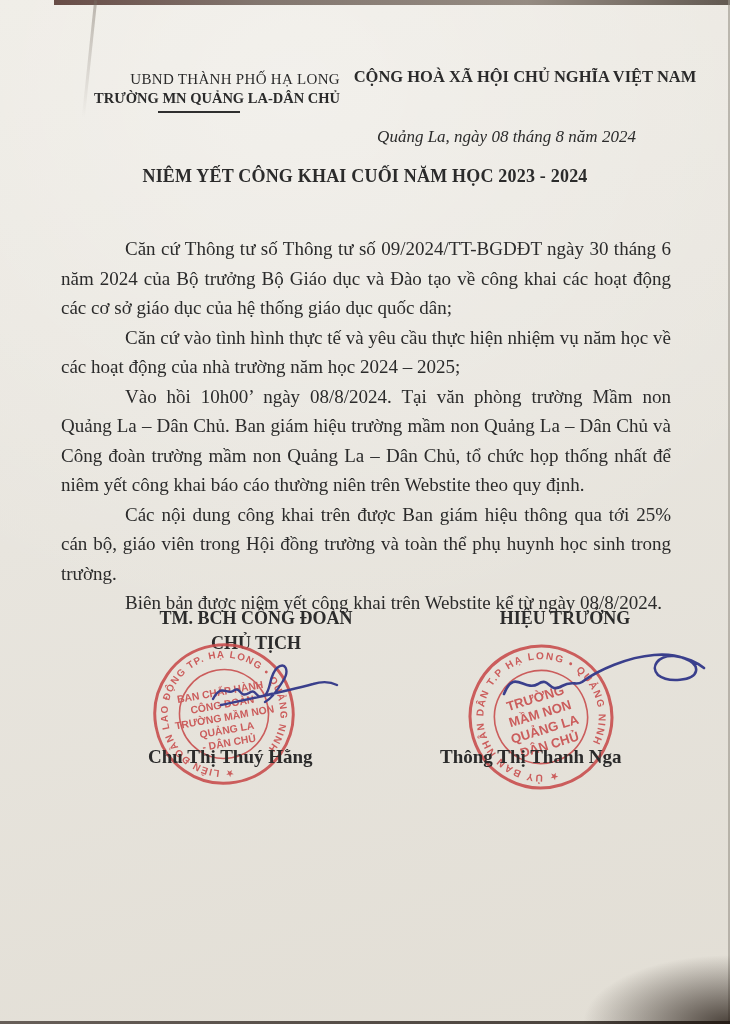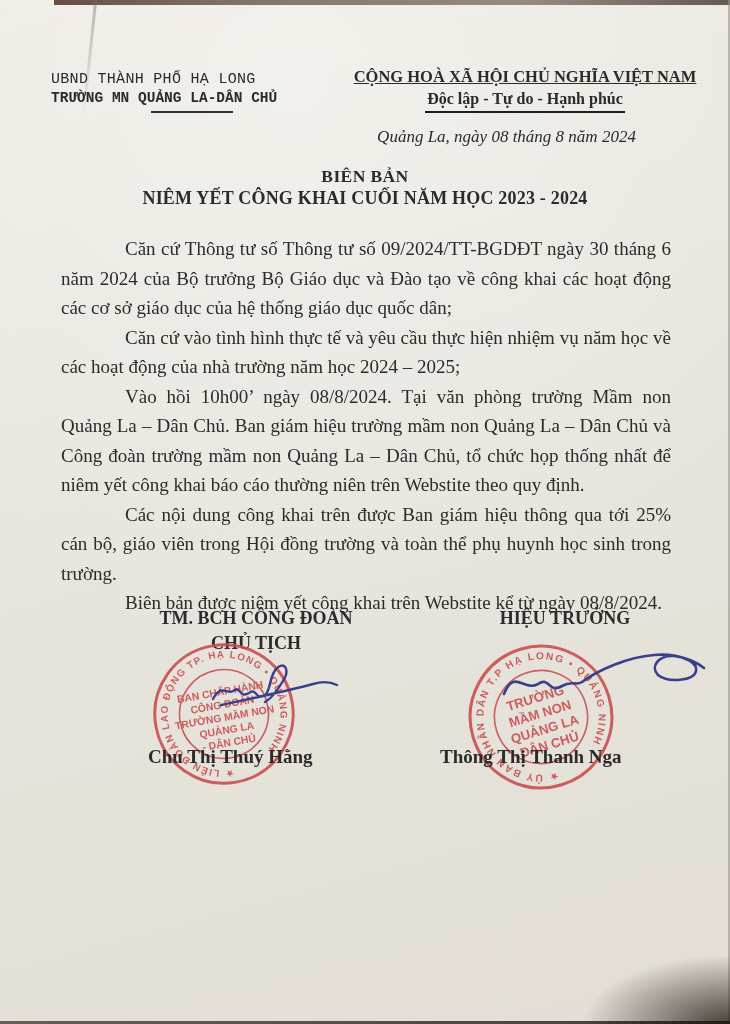--- a/index.html
+++ b/index.html
@@ -17,25 +17,25 @@
   .edge-top{position:absolute;top:0;left:54px;right:0;height:5px;opacity:.85;
     background:linear-gradient(90deg,#50302a,#6e6058 30%,#857a70 70%,#4a4038);}
   .edge-right{position:absolute;top:0;right:0;width:2px;height:100%;background:#9a948a;opacity:.6;}
   .edge-bottom{position:absolute;bottom:0;left:0;right:0;height:3px;opacity:.9;
     background:linear-gradient(90deg,#59504a,#3a322c 80%,#1e1814);}
   .corner-shadow{position:absolute;bottom:0;right:0;width:160px;height:75px;
     background:radial-gradient(ellipse at 100% 100%, rgba(35,25,18,.8), rgba(35,25,18,0) 65%);}
   .crease{position:absolute;left:88px;top:0;width:3px;height:118px;transform:rotate(6deg);
     background:linear-gradient(180deg, rgba(120,110,100,.45), rgba(120,110,100,0));}
   
-  .hdr-left{position:absolute;left:51px;top:70px;width:282px;text-align:left;font-family:Liberation Mono, monospace;}
+  .hdr-left{position:absolute;left:58px;top:70px;width:282px;text-align:right;}
   .hdr-left .l1{font-size:15px;line-height:19px;letter-spacing:.3px;}
   .hdr-left .l2{font-size:14.5px;line-height:19px;font-weight:bold;}
   .hdr-left .rule{width:82px;height:2px;background:#2f2f2f;margin:3px auto 0;}
-  .hdr-right{position:absolute;left:336px;top:66px;width:378px;text-align:center;text-decoration:underline;}
+  .hdr-right{position:absolute;left:336px;top:66px;width:378px;text-align:center;}
   .hdr-right .l1{font-size:16.5px;line-height:21px;font-weight:bold;}
   .hdr-right .l2{display:inline-block;font-size:16px;line-height:20px;font-weight:bold;
     border-bottom:2px solid #1d1d1d;padding:0 2px 2px;margin-top:2px;}
   .dateline{position:absolute;left:364px;top:127px;width:285px;text-align:center;
     font-style:italic;font-size:17px;}
   
   .title{position:absolute;left:0;top:165px;width:100%;text-align:center;font-weight:bold;}
   .title .t1{font-size:17.5px;line-height:22px;letter-spacing:.4px;}
   .title .t2{font-size:18px;line-height:23px;letter-spacing:.2px;}
   
@@ -70,26 +70,24 @@
   <div class="corner-shadow"></div>
   <div class="crease"></div>
 
   <div class="hdr-left">
     <div class="l1">UBND THÀNH PHỐ HẠ LONG</div>
     <div class="l2">TRƯỜNG MN QUẢNG LA-DÂN CHỦ</div>
     <div class="rule"></div>
   </div>
   <div class="hdr-right">
     <div class="l1">CỘNG HOÀ XÃ HỘI CHỦ NGHĨA VIỆT NAM</div>
-    <div><span class="l2">Độc lập - Tự do - Hạnh phúc</span></div>
   </div>
   <div class="dateline">Quảng La, ngày 08 tháng 8 năm 2024</div>
 
   <div class="title">
-    <div class="t1">BIÊN BẢN</div>
     <div class="t2">NIÊM YẾT CÔNG KHAI CUỐI NĂM HỌC 2023 - 2024</div>
   </div>
 
   <div class="body">
     <p>Căn cứ Thông tư số Thông tư số 09/2024/TT-BGDĐT ngày 30 tháng 6 năm 2024 của Bộ trưởng Bộ Giáo dục và Đào tạo về công khai các hoạt động các cơ sở giáo dục của hệ thống giáo dục quốc dân;</p>
     <p>Căn cứ vào tình hình thực tế và yêu cầu thực hiện nhiệm vụ năm học về các hoạt động của nhà trường năm học 2024 – 2025;</p>
     <p>Vào hồi 10h00’ ngày 08/8/2024. Tại văn phòng trường Mầm non Quảng La – Dân Chủ. Ban giám hiệu trường mầm non Quảng La – Dân Chủ và Công đoàn trường mầm non Quảng La – Dân Chủ, tổ chức họp thống nhất để niêm yết công khai báo cáo thường niên trên Webstite theo quy định.</p>
     <p>Các nội dung công khai trên được Ban giám hiệu thông qua tới 25% cán bộ, giáo viên trong Hội đồng trường và toàn thể phụ huynh học sinh trong trường.</p>
     <p>Biên bản được niêm yết công khai trên Webstite kể từ ngày 08/8/2024.</p>
   </div>

